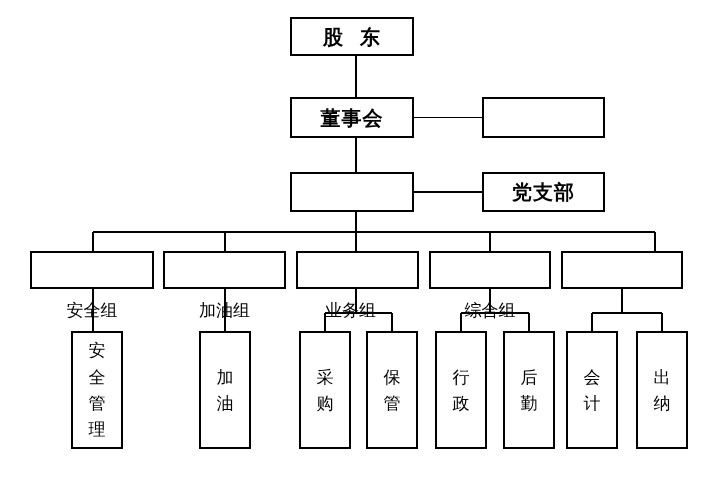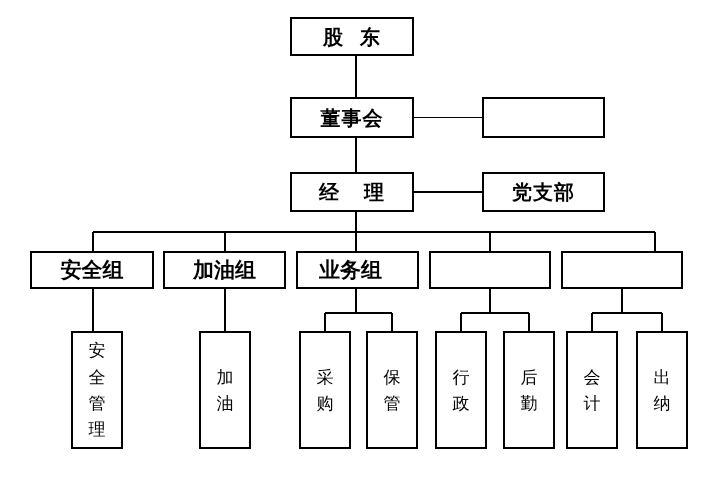--- a/index.html
+++ b/index.html
@@ -49,22 +49,23 @@
     font-weight: bold;
     line-height: 1;
     white-space: pre;
     pointer-events: none;
   }
   .lvl-top {
     font-size: 20px;
     letter-spacing: 1px;
   }
   .lvl-dept {
-    font-size: 21px;
-    font-weight: bold;
+    font-size: 17px;
+    font-weight: normal;
+    margin-top: 40px;
   }
   .leaf-label {
     position: absolute;
     display: flex;
     flex-direction: column;
     align-items: center;
     justify-content: center;
     color: #000000;
     font-family: "DejaVu Sans", sans-serif;
     font-size: 17px;
@@ -143,30 +144,30 @@
       <rect class="node-box" x="567" y="332" width="50" height="116"></rect>
       <rect class="node-box" x="637" y="332" width="50" height="116"></rect>
     </g>
   </svg>
 
   <div class="node-label lvl-top" style="left:291px; top:18px; width:122px; height:37px;">股  东</div>
 
   <div class="node-label lvl-top" style="left:291px; top:98px; width:122px; height:39px;">董事会</div>
 
 
-  <div class="node-label lvl-top" style="left:291px; top:173px; width:122px; height:38px;">经   理</div>
 
   <div class="node-label lvl-top" style="left:483px; top:173px; width:121px; height:38px;">党支部</div>
 
   <div class="node-label lvl-dept" style="left:31px; top:252px; width:122px; height:36px;">安全组</div>
 
   <div class="node-label lvl-dept" style="left:164px; top:252px; width:121px; height:36px;border-radius:6px;">加油组</div>
 
   <div class="node-label lvl-dept" style="left:297px; top:252px; width:107px; height:36px;">业务组</div>
 
+  <div class="node-label lvl-dept" style="left:430px; top:252px; width:120px; height:36px;">综合组</div>
 
 
   <div class="leaf-label" style="left:72px; top:332px; width:50px; height:116px;">
       <span>安</span>
       <span>全</span>
       <span>管</span>
       <span>理</span>
     </div>
 
   <div class="leaf-label" style="left:200px; top:332px; width:50px; height:116px;">

